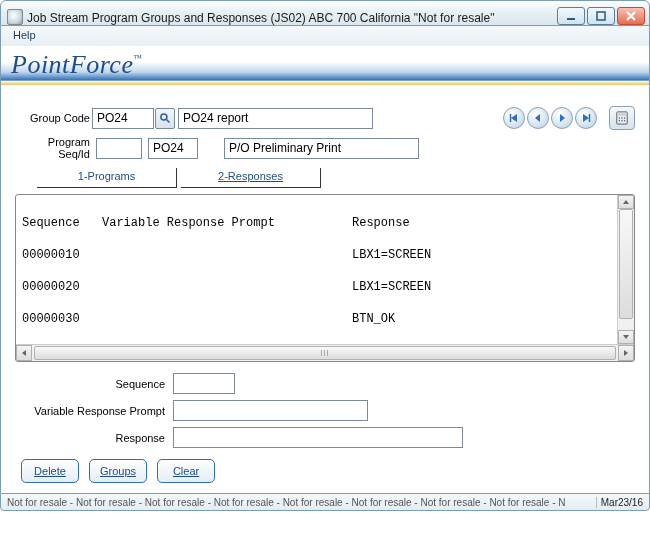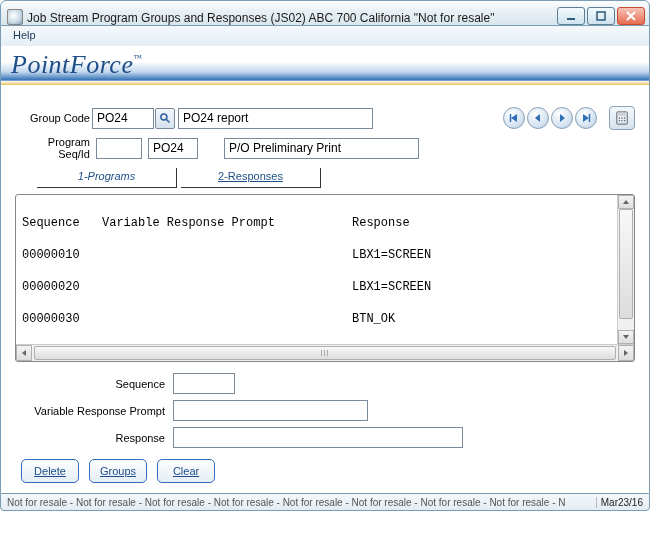--- a/index.html
+++ b/index.html
@@ -34,21 +34,21 @@
   .navbtns { display:flex; gap:2px; margin-left:auto;}
   .navbtn { width:22px; height:22px; border:1px solid #8aa0b6; border-radius:50%; background:radial-gradient(circle at 35% 30%, #fff, #d6e4f1 60%, #b8cde0); display:flex; align-items:center; justify-content:center; cursor:pointer;}
   .navbtn svg{width:10px;height:10px;}
   .calcbtn { width:26px; height:24px; border:1px solid #8aa0b6; border-radius:4px; background:linear-gradient(#f4f8fb,#d6e2ed); margin-left:10px; display:flex; align-items:center; justify-content:center; cursor:pointer;}
   
   .row2 { display:flex; align-items:center; gap:6px; padding: 4px 8px 2px 8px; }
   
   .tabs { display:flex; padding: 6px 8px 0 30px; gap: 4px;}
   .tab { width:140px; height:20px; border-bottom:1px solid #333; border-right:1px solid #333; text-align:center; padding-top:2px; font-size:11px; cursor:pointer;}
   .tab.active { color:#1d4e87; text-decoration: underline; }
-  .tab.inactive { color:#1d4e87;font-style:italic; }
+  .tab.inactive { color:#1d4e87; }
   
   
   .tblpanel { margin: 6px 8px 2px 8px; border:1px solid #888; border-radius:3px; background:#fff; height: 168px; position:relative; display:flex; flex-direction:column;}
   .tblinner { flex:1; display:flex; overflow:hidden;}
   .tblbody { flex:1; font-family: "Courier New", monospace; font-size:12px; padding: 4px 6px 0 6px; line-height:16px; white-space:pre; overflow:hidden;}
   .tblhdr { display:flex; border-bottom:0; font-family:"Courier New",monospace; font-size:12px; color:#000;}
   .tblhdr span{display:inline-block;}
   .colSeq{width:80px;}
   .colPrompt{width:250px;}
   .colResp{flex:1;}

